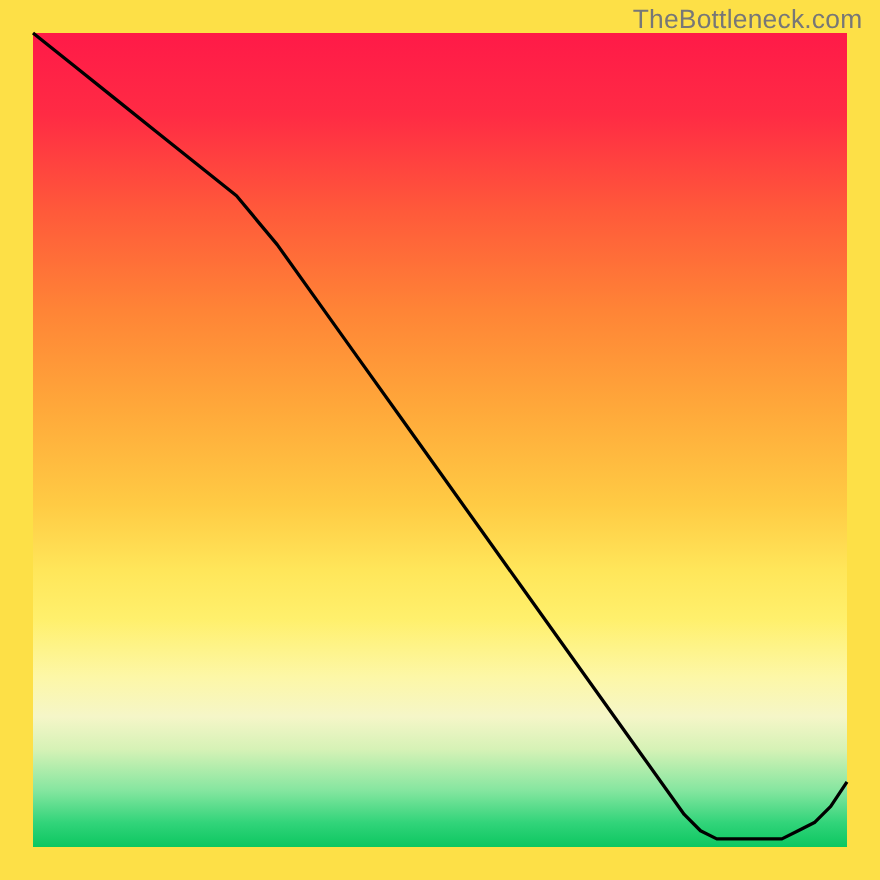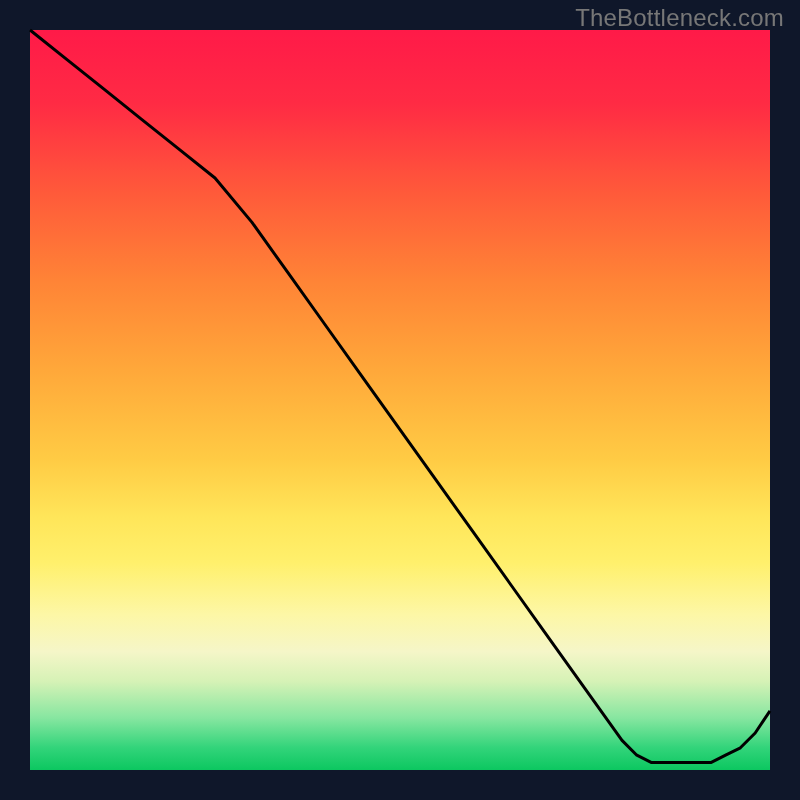--- a/index.html
+++ b/index.html
@@ -8,21 +8,21 @@
     width: 800px;
     height: 800px;
     background: #000;
     overflow: hidden;
     font-family: Arial, Helvetica, sans-serif;
   }
   .outer {
     position: relative;
     width: 800px;
     height: 800px;
-    background: #0f172a;
+    background: #fde047;
   }
   .watermark {
     position: absolute;
     top: 4px;
     right: 16px;
     color: #777;
     font-size: 24px;
     letter-spacing: 0.2px;
     font-weight: 400;
     z-index: 10;

